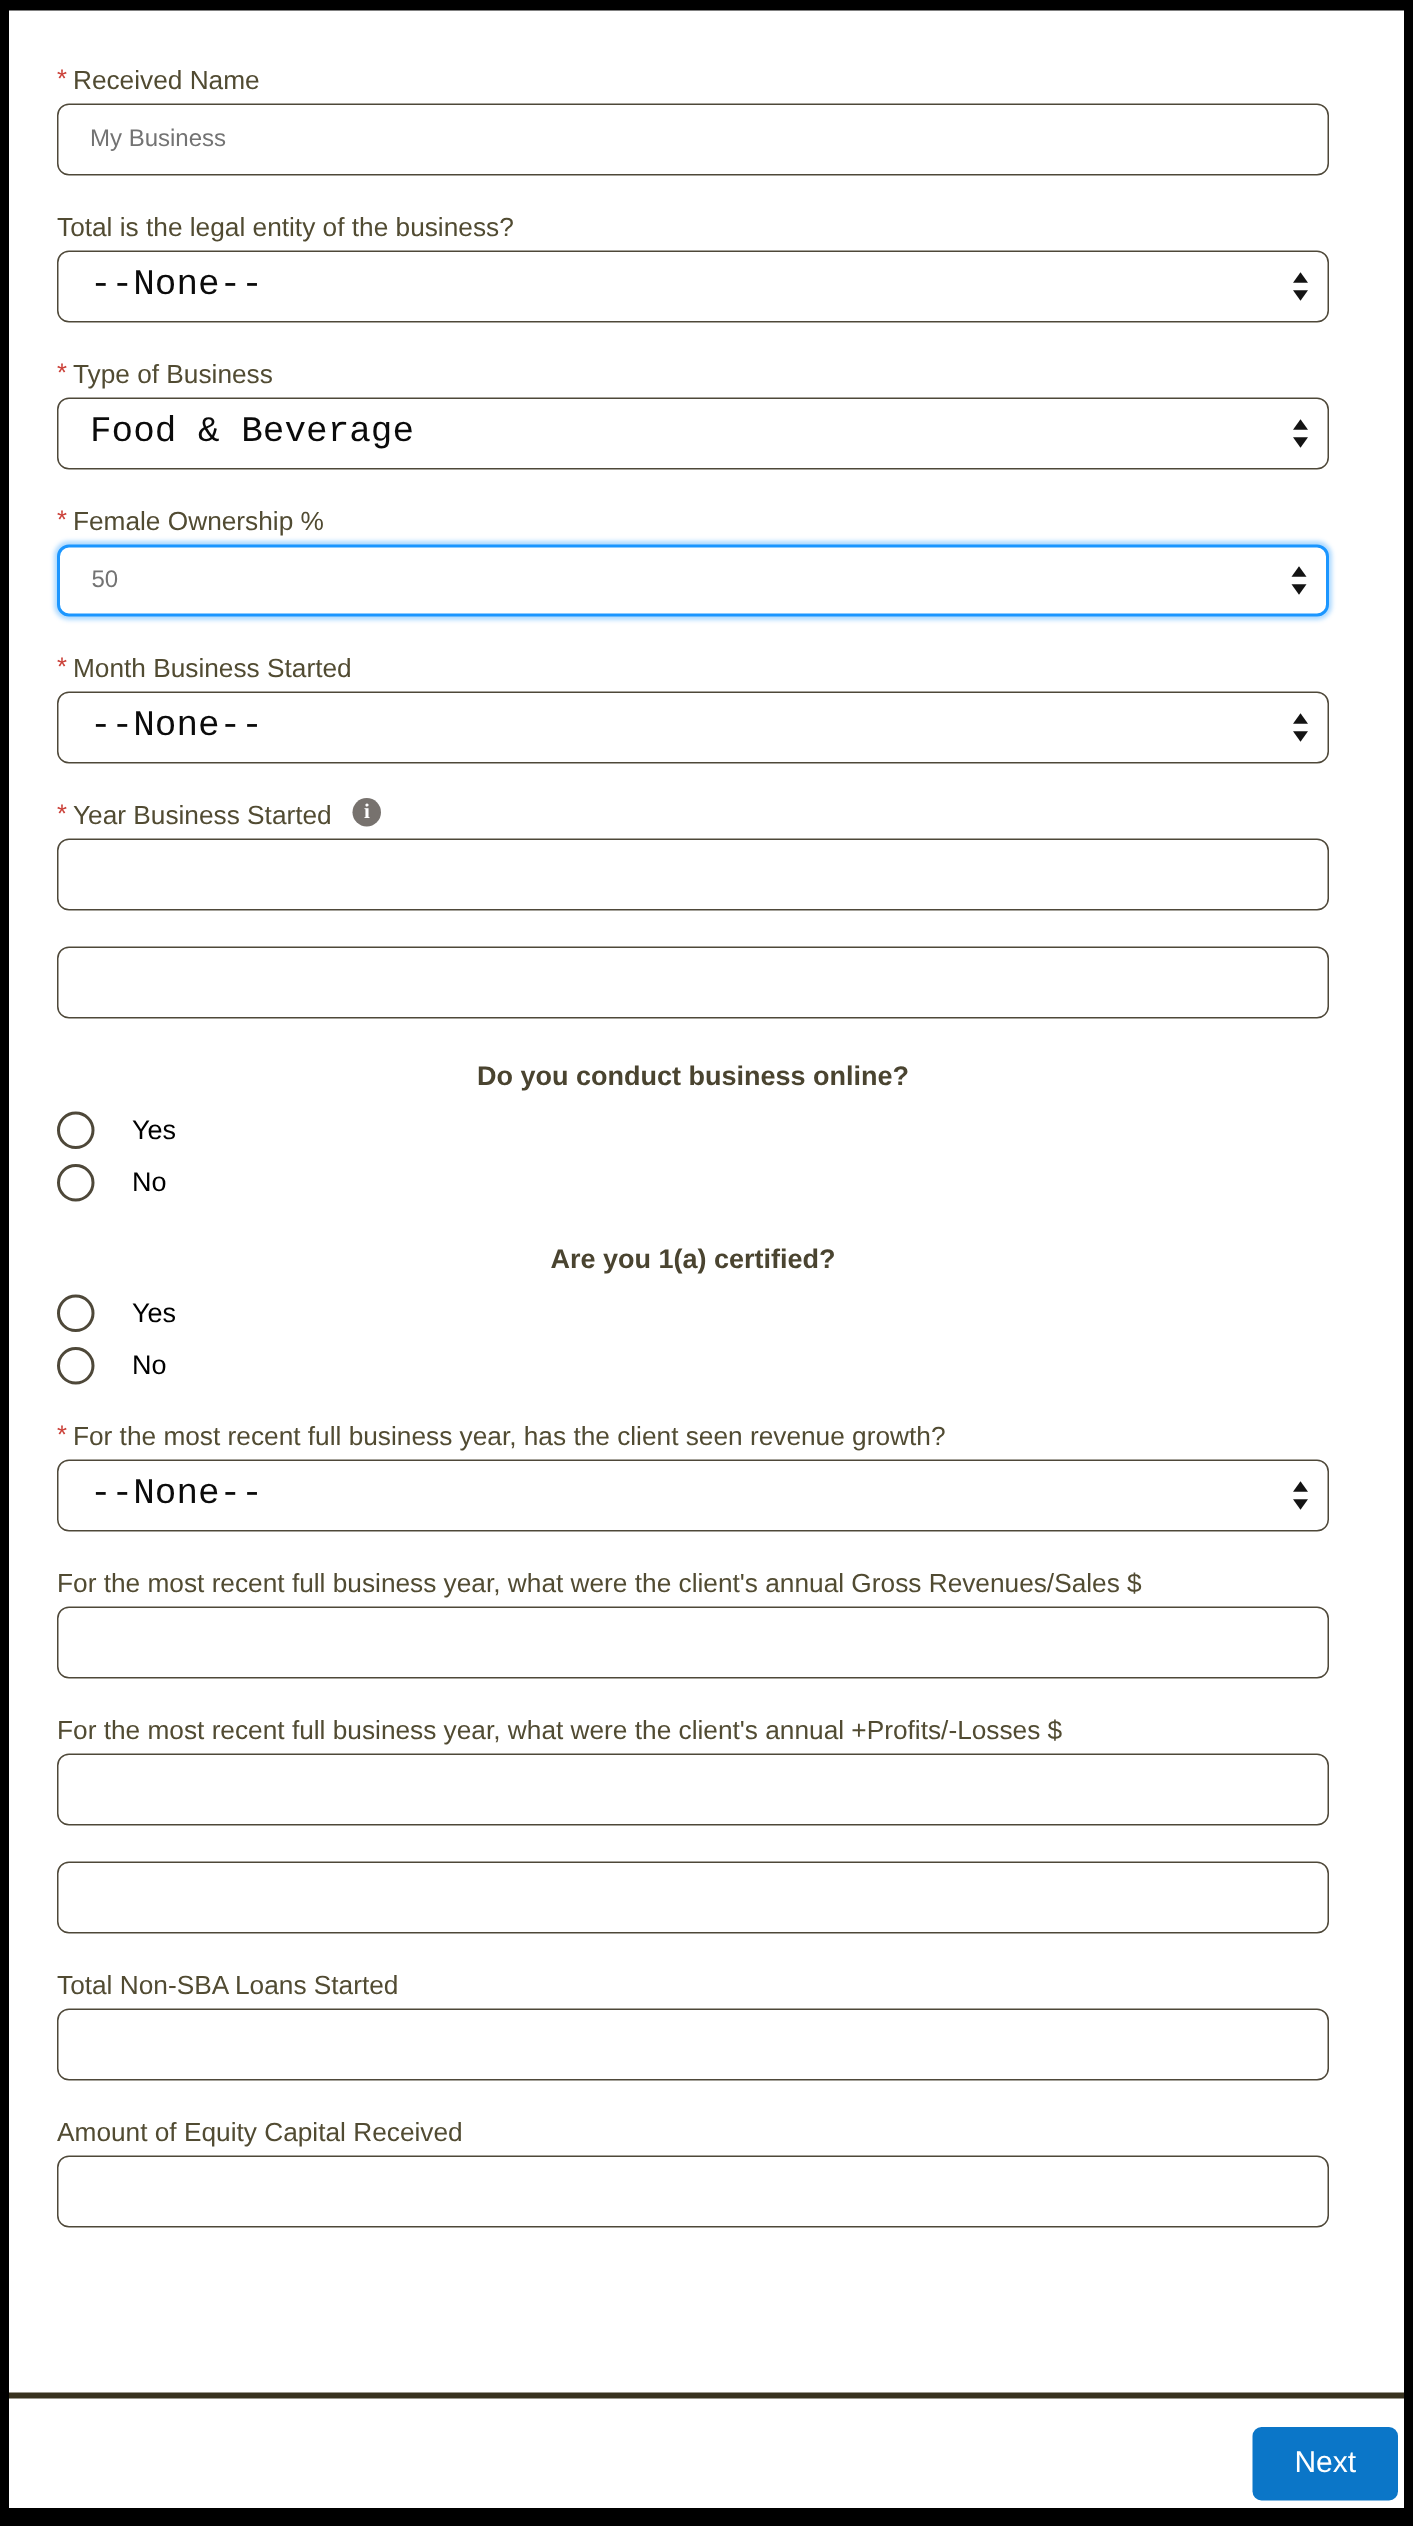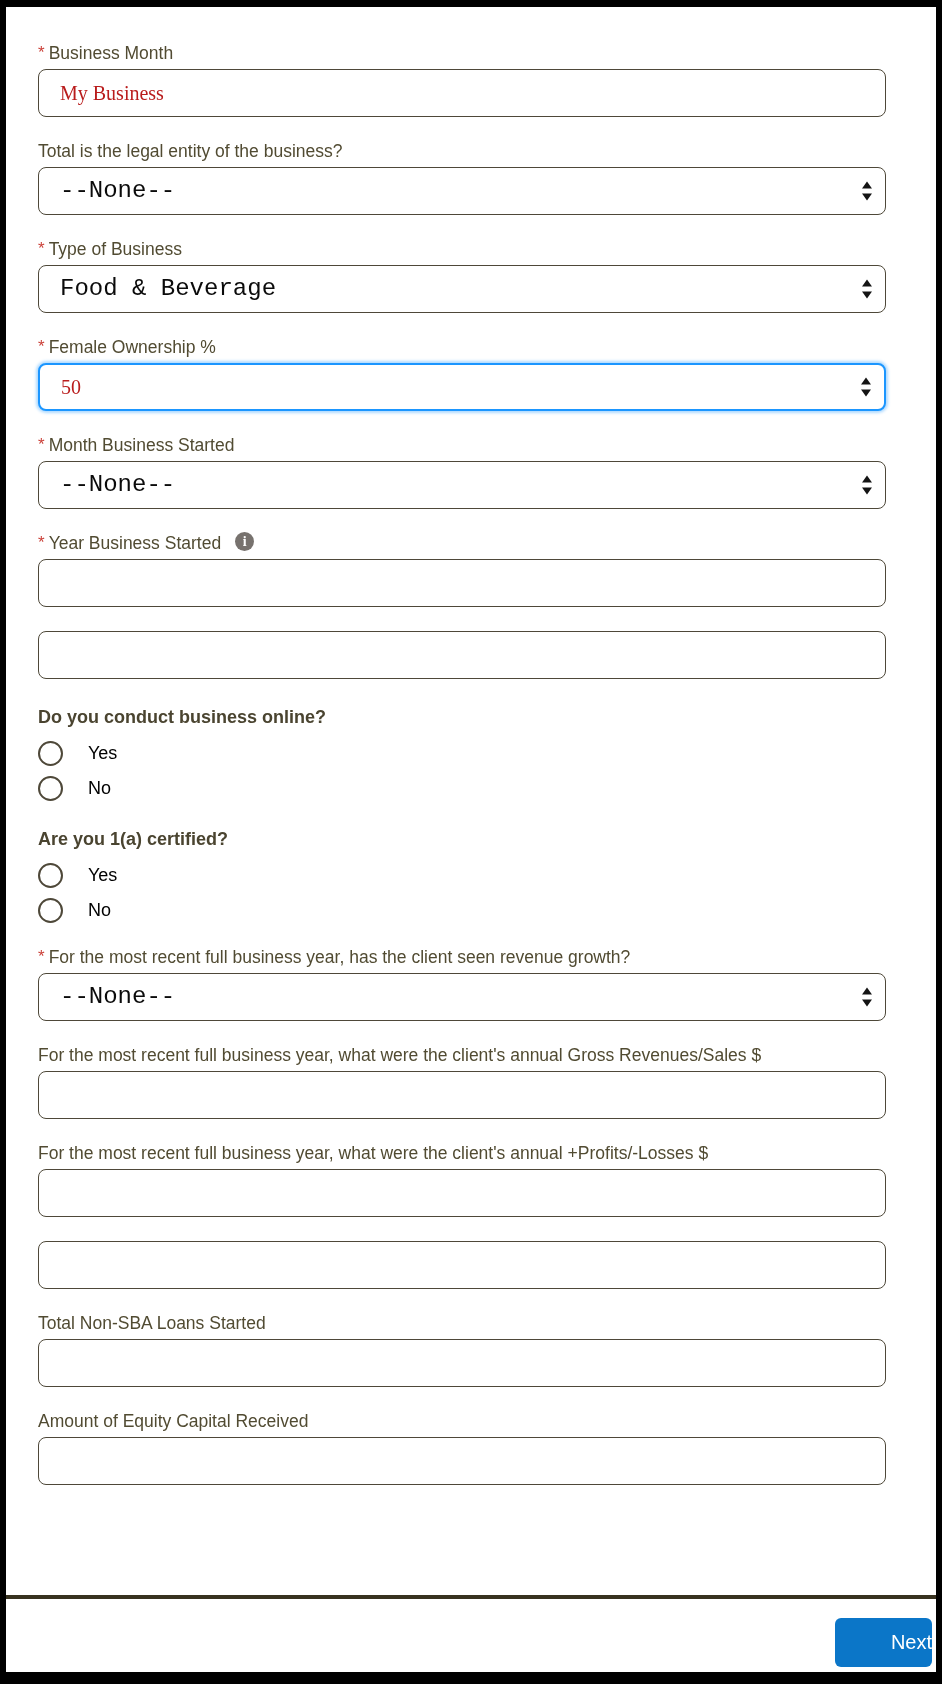--- a/index.html
+++ b/index.html
@@ -64,23 +64,23 @@
     background: #fff;
     width: 100%;
   }
   .control input {
     width: 100%; height: 100%;
     border: none;
     outline: none;
     background: transparent;
     border-radius: 8px;
     padding: 0 40px 0 21px;
-    font-family: Liberation Serif, serif;
-    font-size: 20px;
-    color: #b91c1c;
+    font-family: Liberation Sans, sans-serif;
+    font-size: 16px;
+    color: #737373;
   }
   .control.focused {
     border: 2px solid #1b96ff;
     box-shadow: 0 0 3px 2px rgba(27,150,255,0.35);
   }
   .sel-value {
     display: block;
     line-height: 46px;
     padding-left: 21px;
     font-size: 24px;
@@ -131,54 +131,53 @@
     border-radius: 50%;
     background: #fff;
     flex: 0 0 auto;
   }
   .radio-label {
     margin-left: 25px;
     font-size: 18px;
     color: #000000;
     line-height: 25px;
   }
-  .radio-section { margin-bottom: 24px; }
+  .radio-section { margin-bottom: 24px; text-align: center; }
   .radio-section:last-of-type { margin-bottom: 24px; }
   .footer {
     height: 77px;
     border-top: 4px solid #38321f;
     position: relative;
     background: #fff;
   }
   .next {
     position: absolute;
     right: 4px;
     top: 19px;
     width: 97px;
     height: 49px;
     background: #0b76c8;
     color: #fff;
     border: none;
     border-radius: 6px;
     font-family: "Liberation Sans", sans-serif;
     font-size: 20px;
     cursor: pointer;
-    text-align: right;
   }
 </style>
 </head>
 <body>
 
 <div class="page">
   <div class="content">
 
     <div class="group">
       <div class="label-row">
         <span class="req">*</span>
-        <span class="flabel">Business Month</span>
+        <span class="flabel">Received Name</span>
       </div>
       <div class="control">
         <input type="text" value="My Business" style="">
       </div>
     </div>
 
     <div class="group">
       <div class="label-row">
         <span class="flabel">Total is the legal entity of the business?</span>
       </div>

